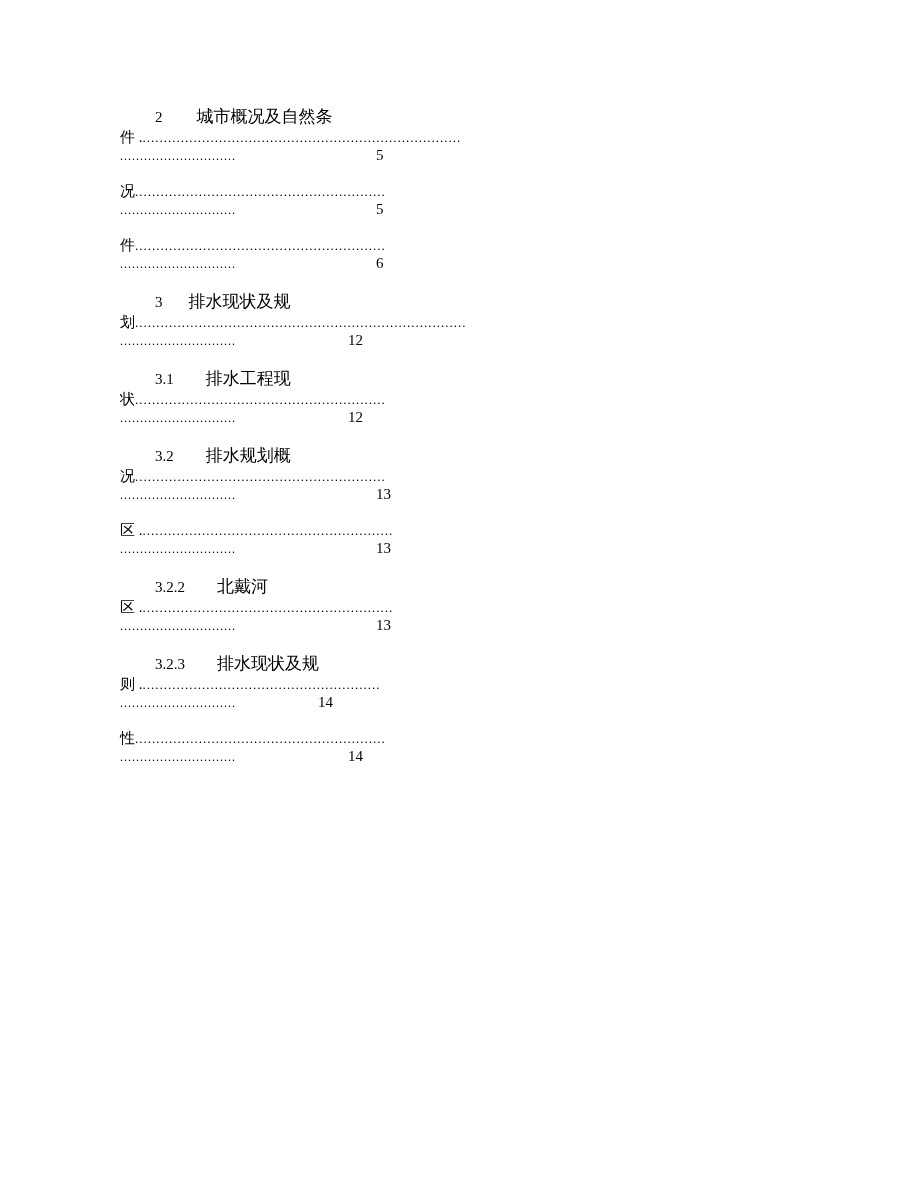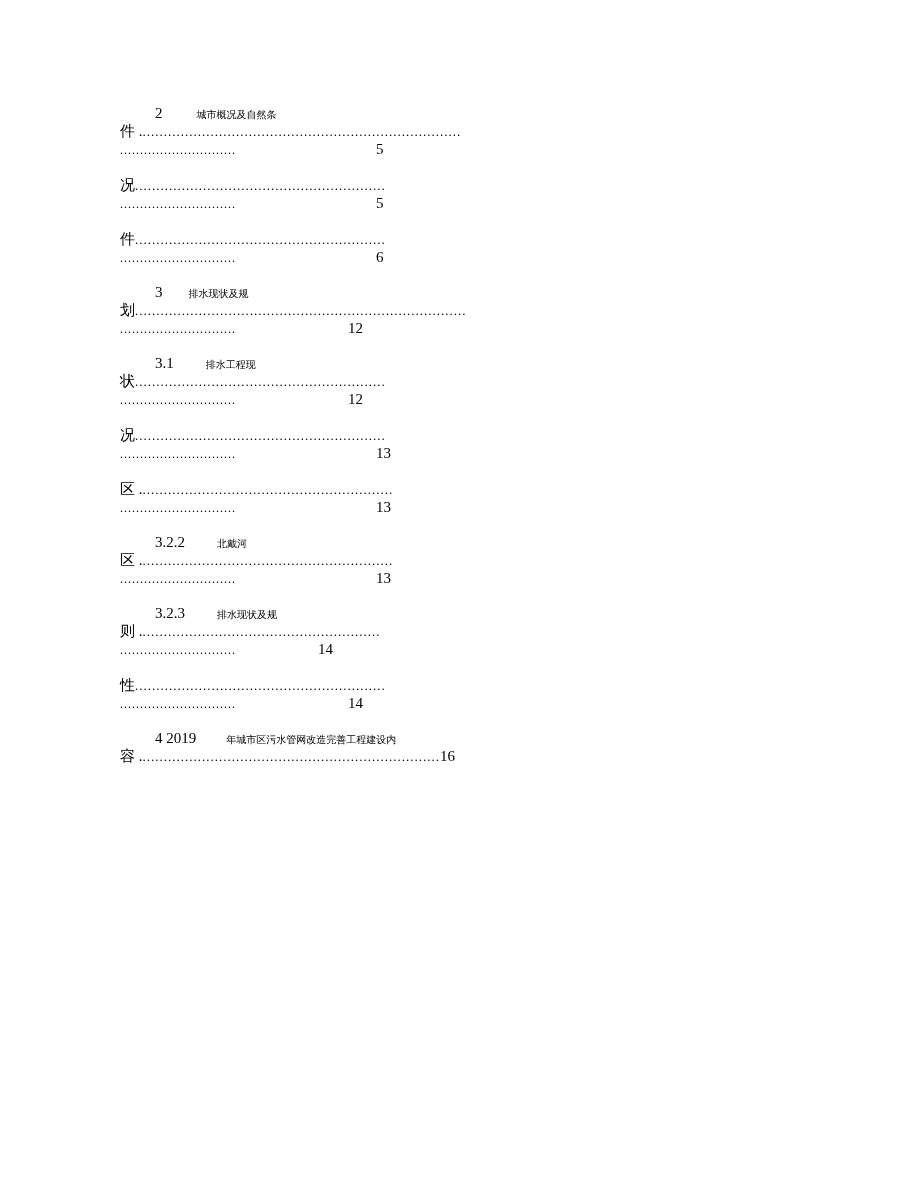--- a/index.html
+++ b/index.html
@@ -26,21 +26,21 @@
     }
     .num {
       font-size: 15px;
       font-weight: normal;
       margin-left: 35px;
     }
     .gap {
       display: inline-block;
     }
     .title-text {
-      font-size: 10px;
+      font-size: 17px;
     }
     .line2 {
       display: flex;
       align-items: baseline;
       font-size: 15px;
     }
     .cont-char {
       font-size: 15px;
     }
     .dots-long {
@@ -138,20 +138,25 @@
         <span class="cont-char">状</span>
         <span class="dots-long"> ...........................................................</span>
       </div>
       <div class="line3">
         <span class="dots-short">.............................</span>
         <span class="gap" style="width: 112px;"></span>
         <span class="page-num">12</span>
       </div>
     </div>
     <div class="toc-entry">
+      <div class="line1">
+        <span class="num">3.2</span>
+        <span class="gap" style="width: 32px;"></span>
+        <span class="title-text">排水规划概</span>
+      </div>
       <div class="line2">
         <span class="cont-char">况</span>
         <span class="dots-long"> ...........................................................</span>
       </div>
       <div class="line3">
         <span class="dots-short">.............................</span>
         <span class="gap" style="width: 140px;"></span>
         <span class="page-num">13</span>
       </div>
     </div>
@@ -200,27 +205,15 @@
     </div>
     <div class="toc-entry">
       <div class="line2">
         <span class="cont-char">性</span>
         <span class="dots-long"> ...........................................................</span>
       </div>
       <div class="line3">
         <span class="dots-short">.............................</span>
         <span class="gap" style="width: 112px;"></span>
         <span class="page-num">14</span>
-      </div>
-    </div>
-    <div class="toc-entry">
-      <div class="line1">
-        <span class="num">4 2019</span>
-        <span class="gap" style="width: 30px;"></span>
-        <span class="title-text">年城市区污水管网改造完善工程建设内</span>
-      </div>
-      <div class="special-line2">
-        <span class="cont-char">容 . </span>
-        <span class="dots-med">......................................................................</span>
-        <span class="page-num"> 16</span>
       </div>
     </div>
   </div>
 
 </body></html>

